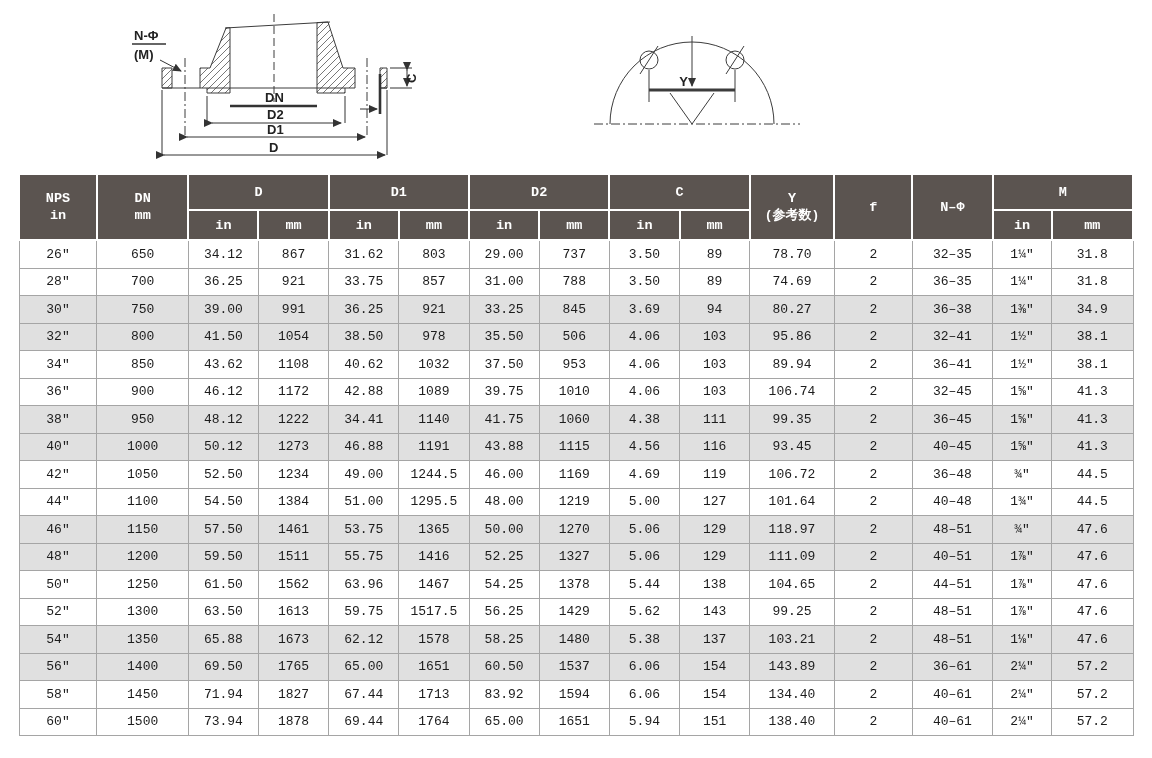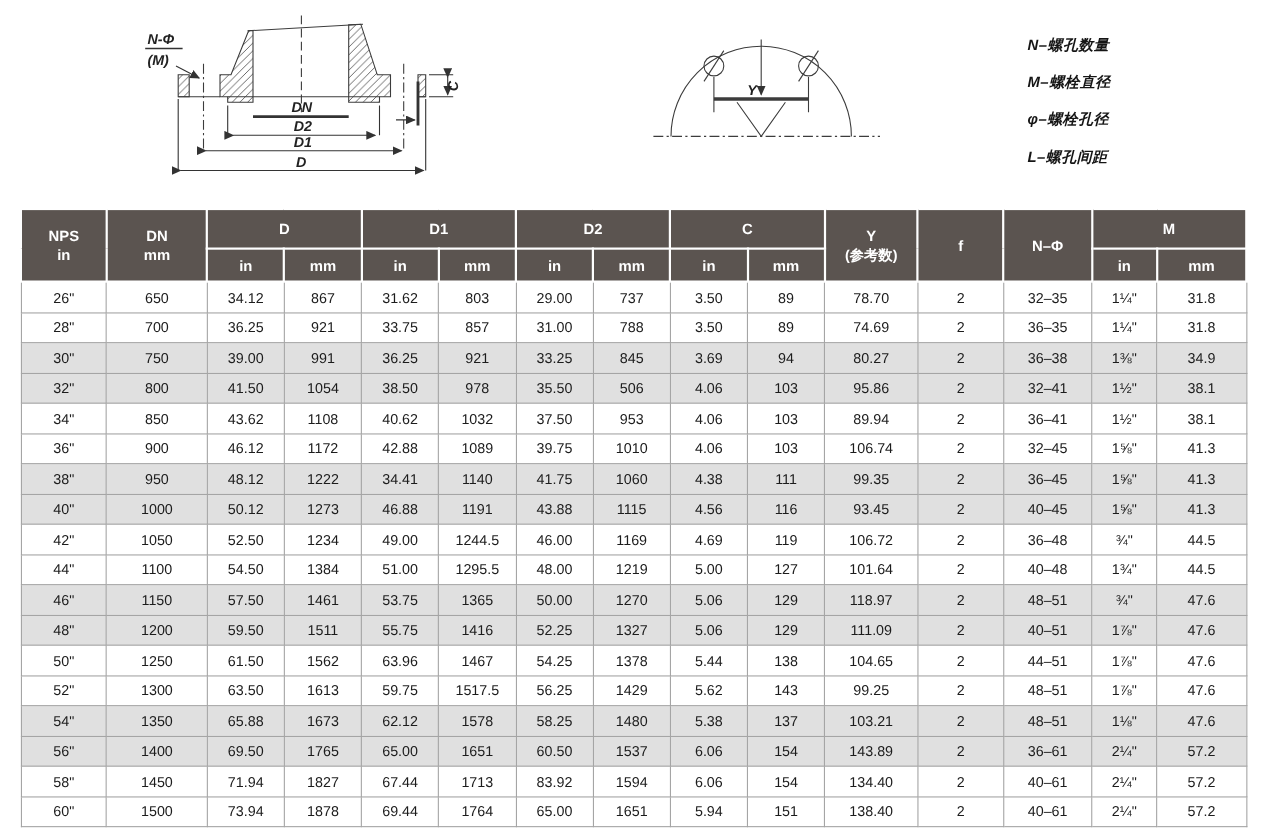--- a/index.html
+++ b/index.html
@@ -1,26 +1,26 @@
 <!DOCTYPE html>
 <html><head>
 <meta charset="utf-8">
 <style>
   html,body{margin:0;padding:0;}
   body{
     width:1152px;height:758px;background:#ffffff;
     font-family:"Liberation Sans","DejaVu Sans",sans-serif;
     color:#1a1a1a;overflow:hidden;
   }
-  .figures{position:relative;height:173px;font-style:italic;}
+  .figures{position:relative;height:173px;}
   .svg-flange{position:absolute;left:60px;top:6px;}
   .svg-boltcircle{position:absolute;left:592px;top:20px;}
   .legend{position:absolute;left:934px;top:24px;}
   .legend div{height:34px;line-height:34px;font-size:13.5px;color:#151515;font-weight:bold;letter-spacing:0.5px;}
-  table{border-collapse:collapse;table-layout:fixed;width:1116px;margin:16px 18px;}
+  table{border-collapse:collapse;table-layout:fixed;width:1116px;margin:0 18px;font-family:Liberation Mono, monospace;}
   thead th{
     background:#5b5450;color:#ffffff;border:2px solid #ffffff;
     font-size:13.5px;font-weight:bold;padding:0;text-align:center;vertical-align:middle;
   }
   thead tr.h1 th{height:34px;}
   thead tr.h2 th{height:28px;}
   thead .stack div{line-height:17px;}
   thead .ysub{font-size:13px;}
   tbody td{
     border:1px solid #a5a5a5;text-align:center;vertical-align:middle;
@@ -110,26 +110,20 @@
       <path d="M134,54 L152,26"></path>
       <path d="M57,50 V82"></path>
       <path d="M143,50 V82"></path>
       <path d="M57,70 H143" stroke-width="3"></path>
       <path d="M100,16 V66" marker-end="url(#arr2)"></path>
       <path d="M78,73 L100,104 L122,73"></path>
     </g>
     <text x="96" y="66" font-size="13" font-weight="bold" text-anchor="end">Y</text>
   </svg>
 
-  <div class="legend">
-    <div>N–螺孔数量</div>
-    <div>M–螺栓直径</div>
-    <div>φ–螺栓孔径</div>
-    <div>L–螺孔间距</div>
-  </div>
 </div>
 
 <table>
   <colgroup>
     <col style="width:7.0%">
       <col style="width:8.2%">
     <col style="width:6.3%">
       <col style="width:6.3%">
     <col style="width:6.3%">
       <col style="width:6.3%">

